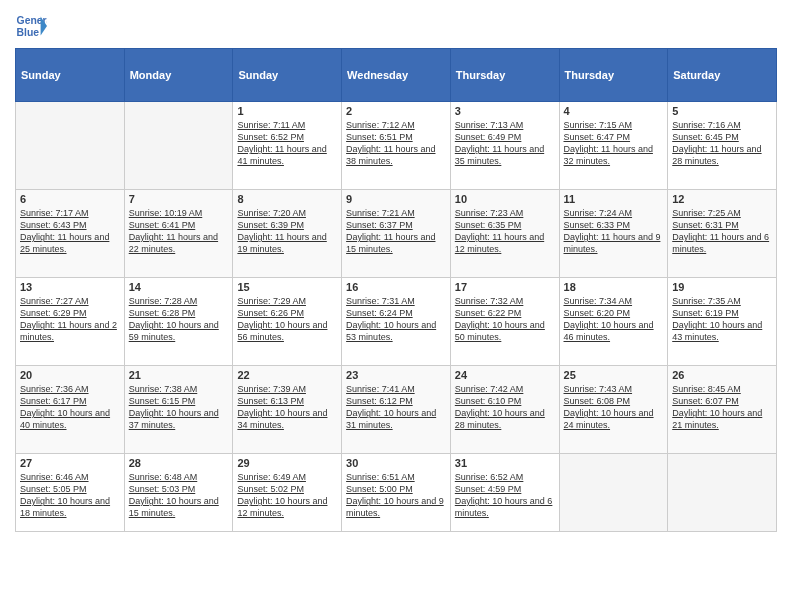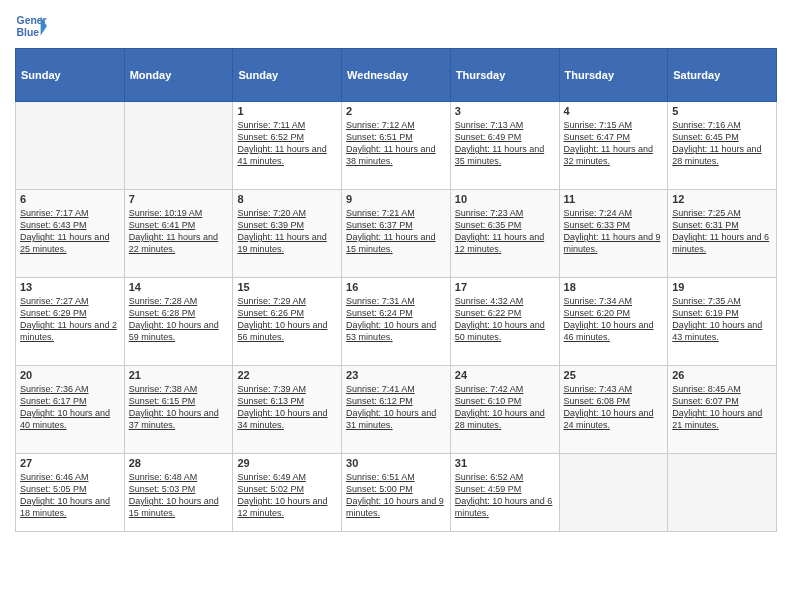--- a/index.html
+++ b/index.html
@@ -217,21 +217,21 @@
 Daylight: 10 hours and 56 minutes.</div>
           </td>
           <td>
             <span class="day-num">16</span>
             <div class="day-info">Sunrise: 7:31 AM
 Sunset: 6:24 PM
 Daylight: 10 hours and 53 minutes.</div>
           </td>
           <td>
             <span class="day-num">17</span>
-            <div class="day-info">Sunrise: 4:32 AM
+            <div class="day-info">Sunrise: 7:32 AM
 Sunset: 6:22 PM
 Daylight: 10 hours and 50 minutes.</div>
           </td>
           <td>
             <span class="day-num">18</span>
             <div class="day-info">Sunrise: 7:34 AM
 Sunset: 6:20 PM
 Daylight: 10 hours and 46 minutes.</div>
           </td>
           <td>

